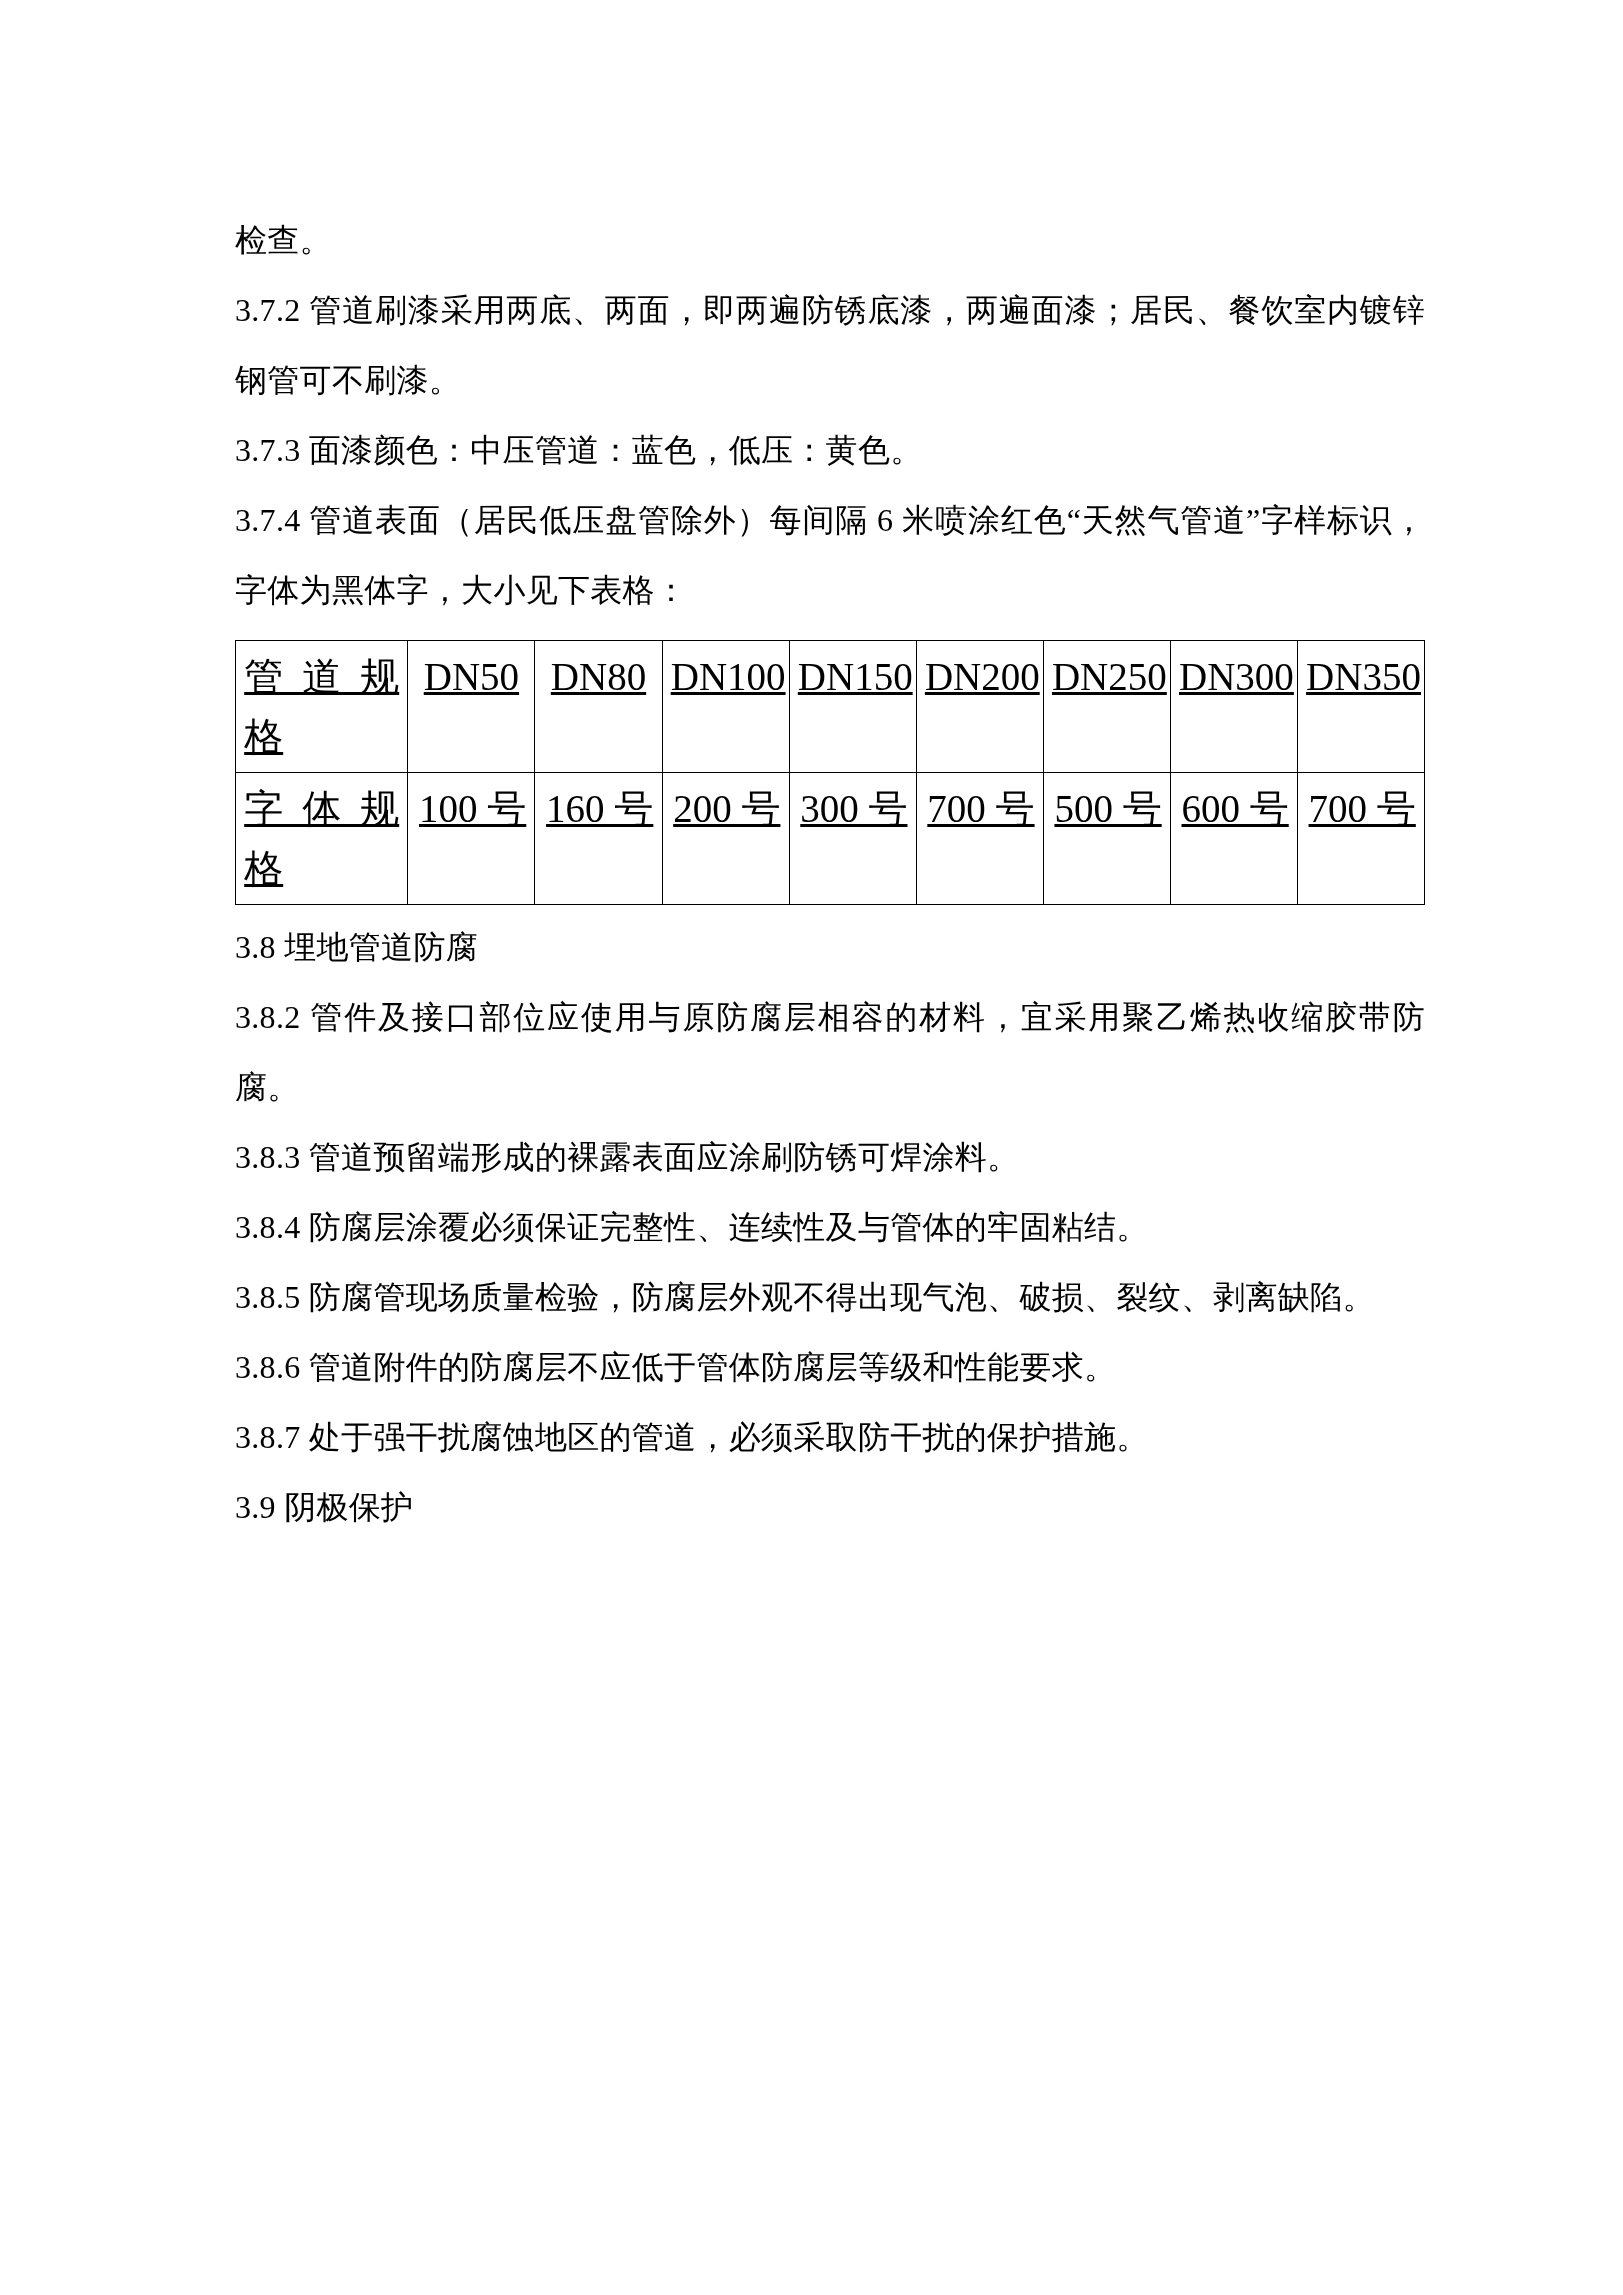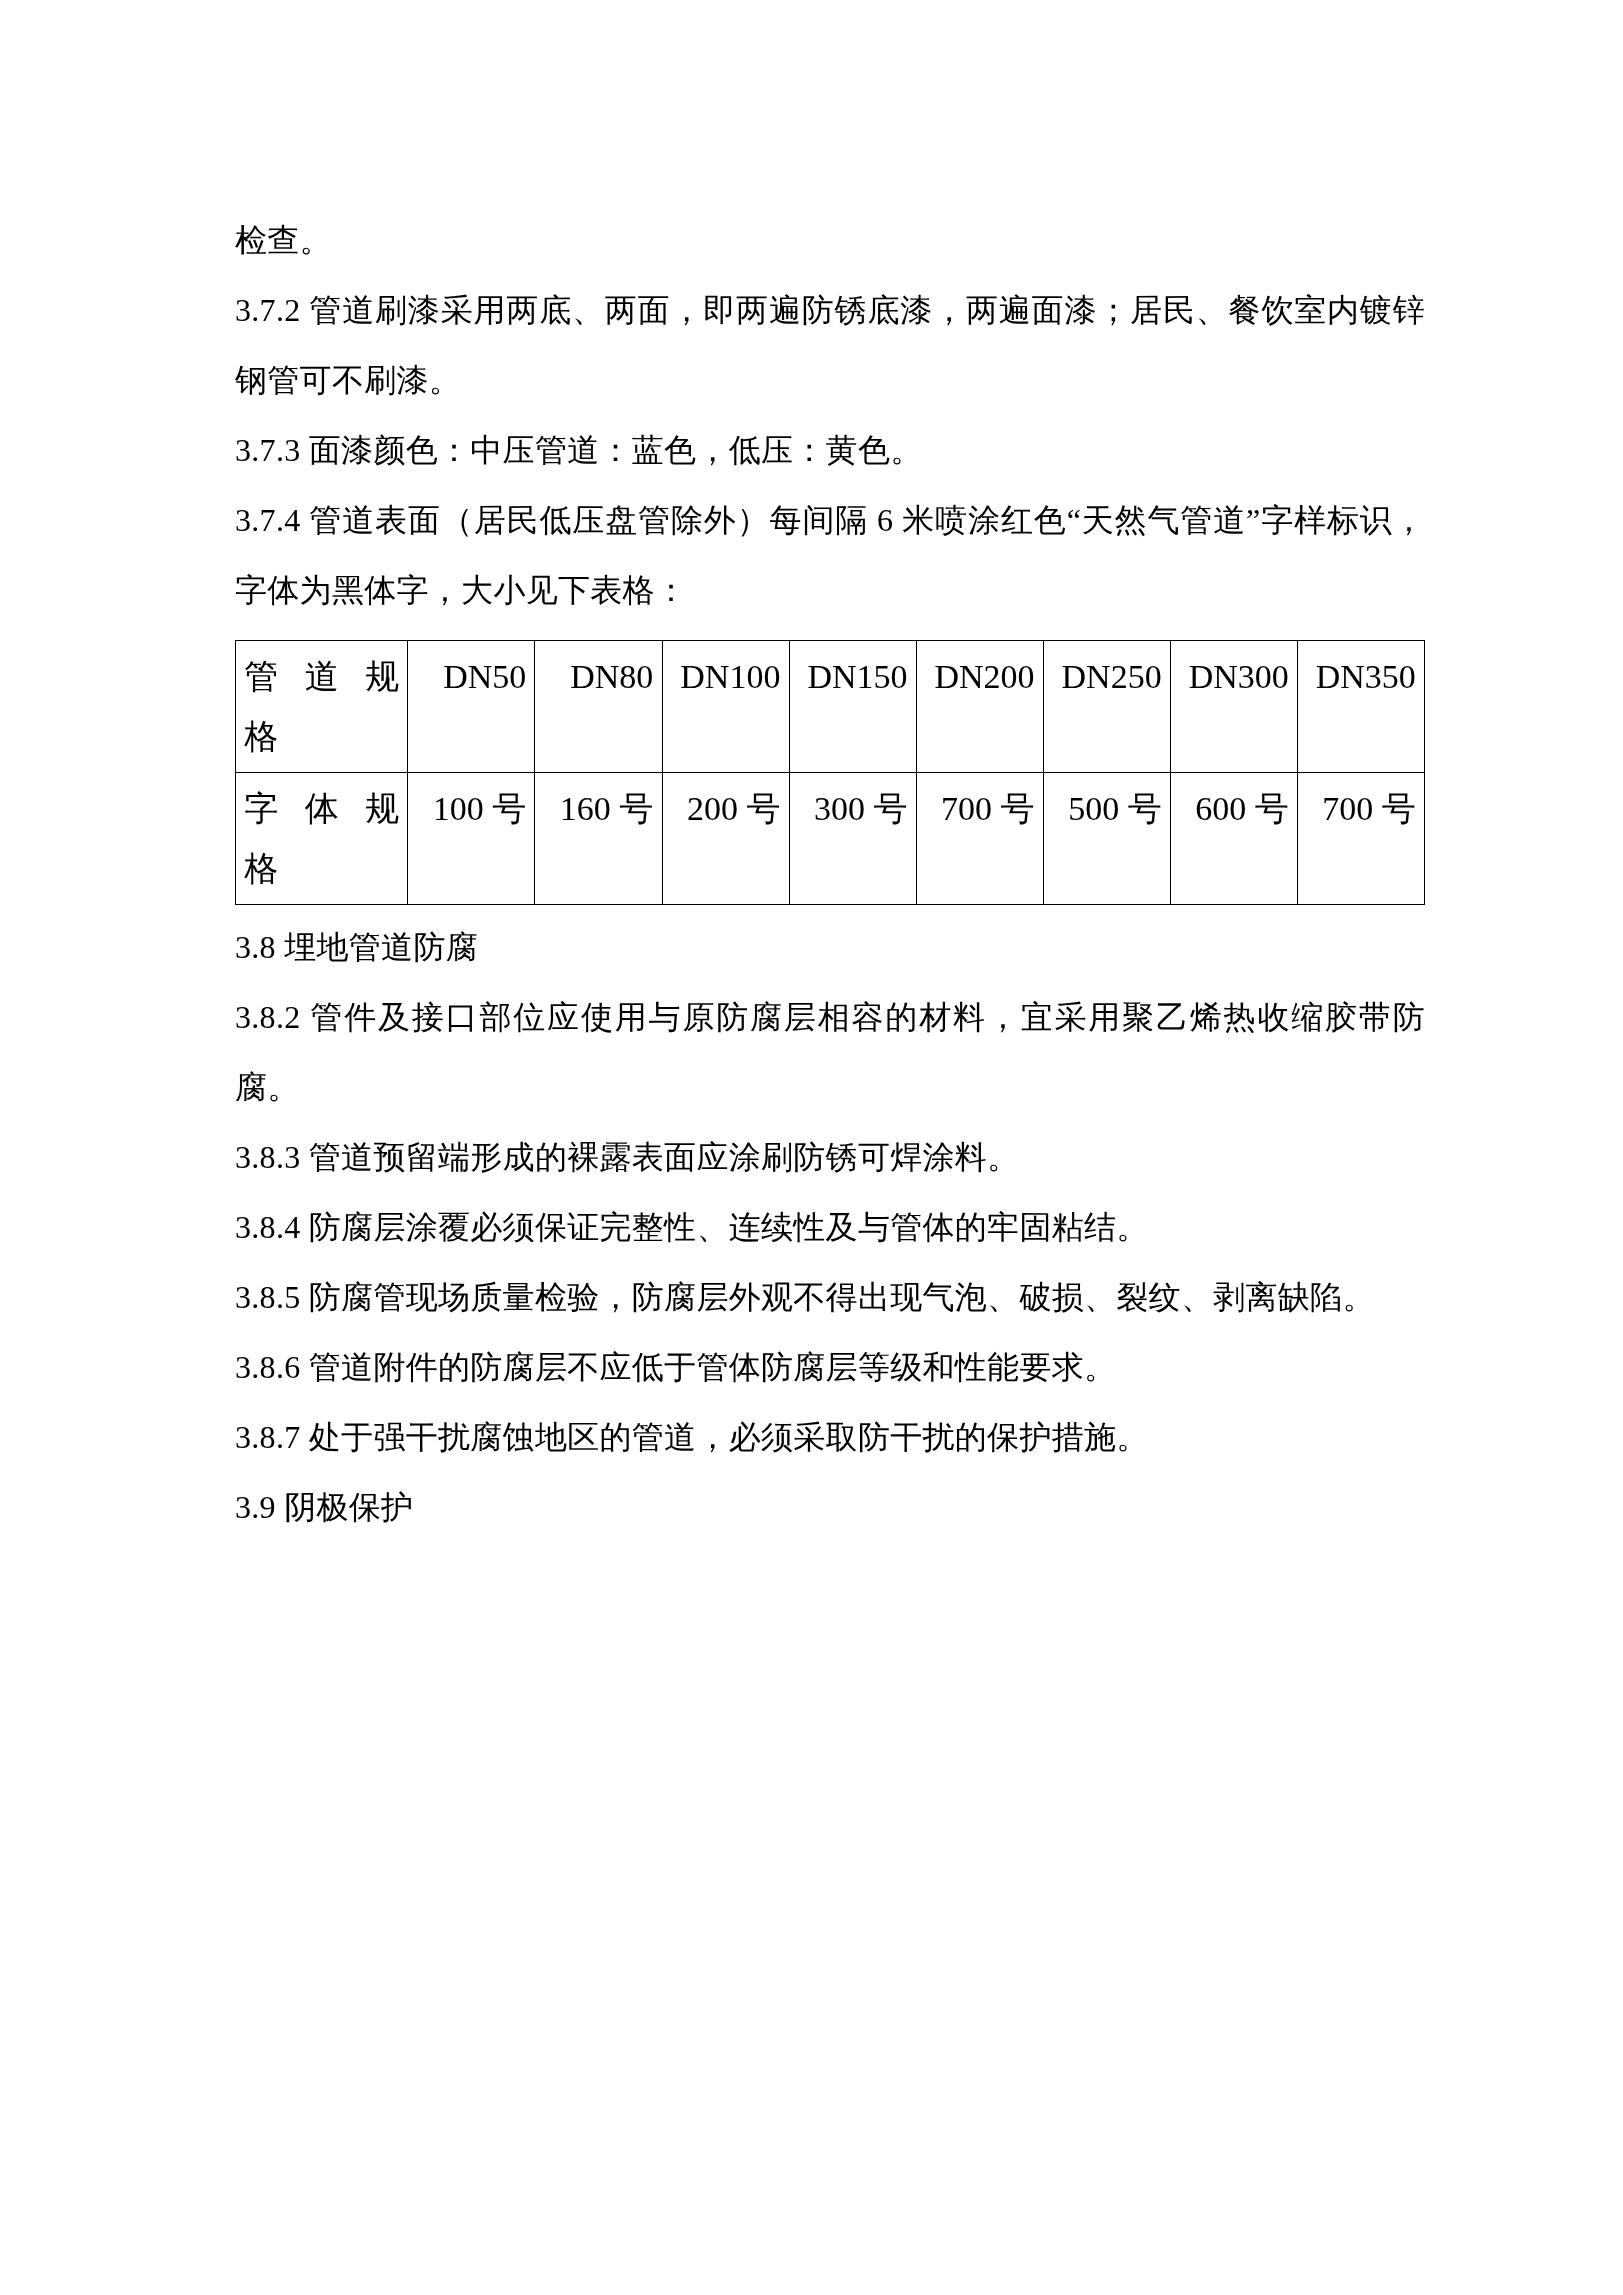--- a/index.html
+++ b/index.html
@@ -29,35 +29,36 @@
     letter-spacing: 0.3px;
   }
   table.size-table {
     border-collapse: collapse;
     width: 1190px;
     margin: 15px 0 6.8px 0;
     table-layout: fixed;
   }
   table.size-table td {
     border: 1.4px solid #000000;
-    font-size: 34px;
+    font-size: 39px;
     line-height: 60px;
     padding: 5.5px 8.2px;
     vertical-align: top;
     font-family: "Liberation Serif", "DejaVu Serif", serif;
+    text-decoration: underline;
   }
   td.headcell {
     width: 155px;
     text-align: justify;
     text-align-last: justify;
   }
   td.headcell span {
     display: block;
   }
-  .cell-dn { text-align: right; }
+  .cell-dn { text-align: center; }
   .cell-num { text-align: right; }
 </style>
 </head>
 <body>
 
 <div class="page">
 
   <p class="para">检查。</p>
   <p class="para">3.7.2 管道刷漆采用两底、两面，即两遍防锈底漆，两遍面漆；居民、餐饮室内镀锌钢管可不刷漆。</p>
   <p class="para">3.7.3 面漆颜色：中压管道：蓝色，低压：黄色。</p>

